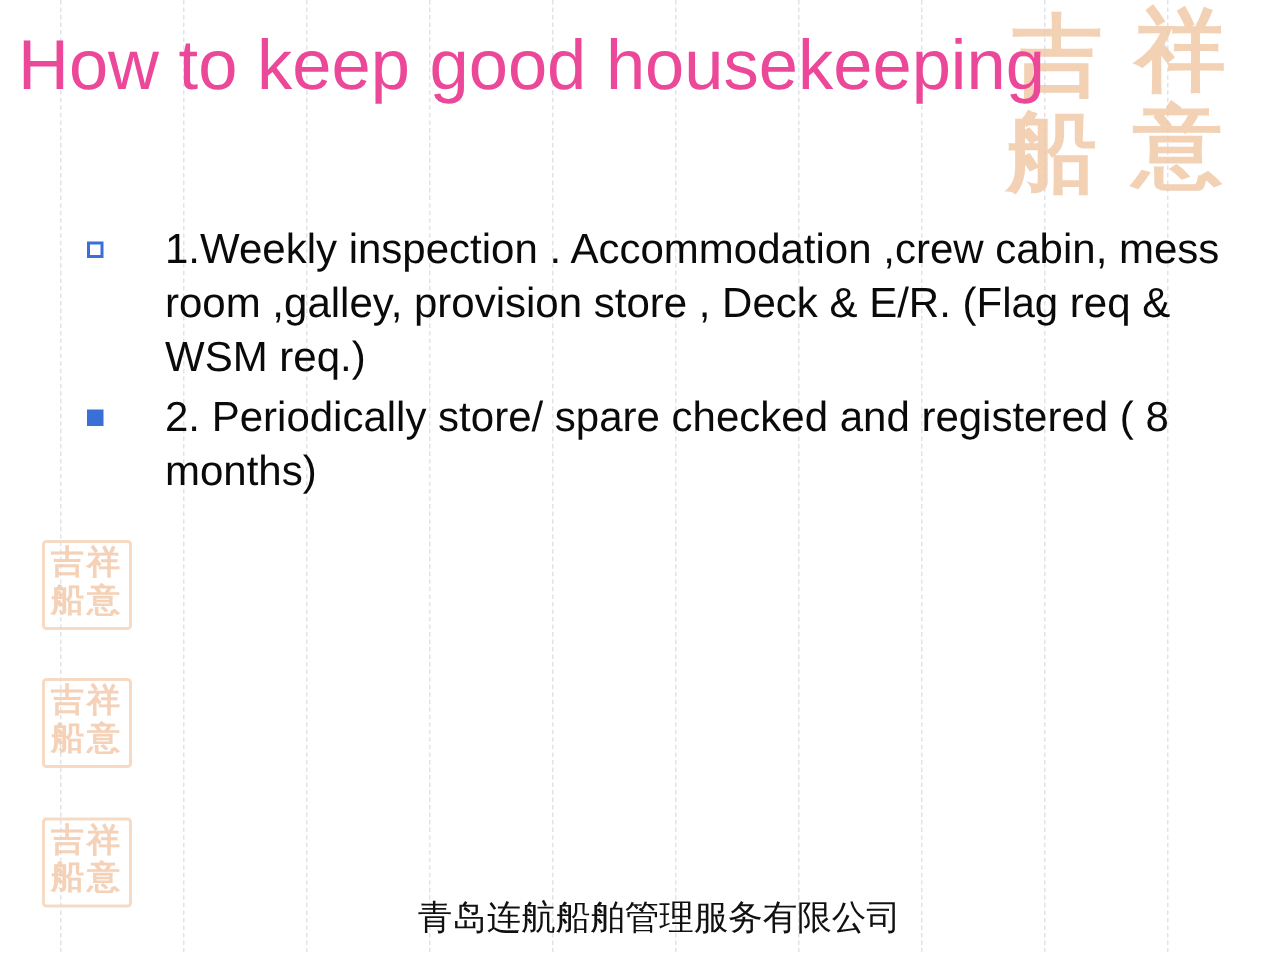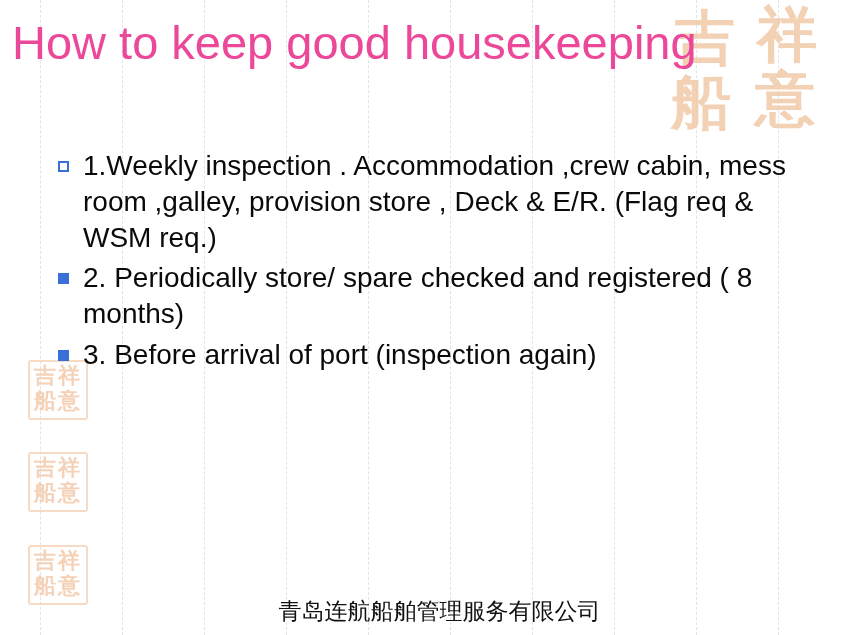--- a/index.html
+++ b/index.html
@@ -107,20 +107,21 @@
     background: transparent;
     border: 2px solid #3a6fd8;
     box-sizing: border-box;
   }
   .bullet-text {
     flex: 1 1 auto;
     color: #0a0a0a;
     font-size: 28px;
     line-height: 1.28;
     font-family: "Liberation Sans", sans-serif;
+    margin-left: 27px;
   }
   .footer {
     position: absolute;
     bottom: 8px;
     left: 0;
     width: 849px;
     text-align: center;
     z-index: 2;
   }
   .footer-text {
@@ -185,24 +186,20 @@
       <span class="bullet-marker hollow"></span>
       <span class="bullet-text">1.Weekly inspection . Accommodation ,crew cabin, mess room ,galley, provision store , Deck &amp; E/R. (Flag req &amp; WSM req.)</span>
     </div>
 
 
     <div class="bullet-row">
       <span class="bullet-marker"></span>
       <span class="bullet-text">2. Periodically store/ spare checked and registered ( 8 months)</span>
     </div>
 
-    <div class="bullet-row">
-      <span class="bullet-marker"></span>
-      <span class="bullet-text">3. Before arrival of port (inspection again)</span>
-    </div>
 
 
   </div>
 
   <div class="footer">
     <span class="footer-text">青岛连航船舶管理服务有限公司</span>
   </div>
 
 </div>
 

